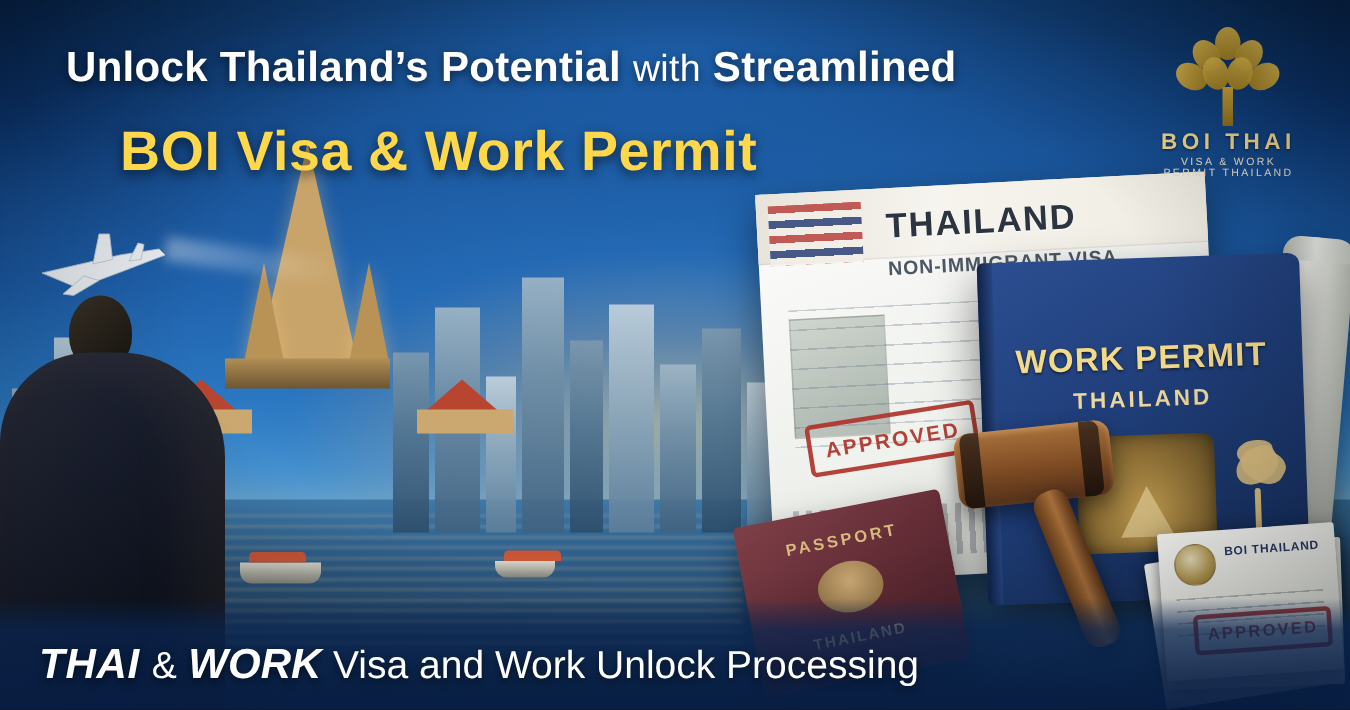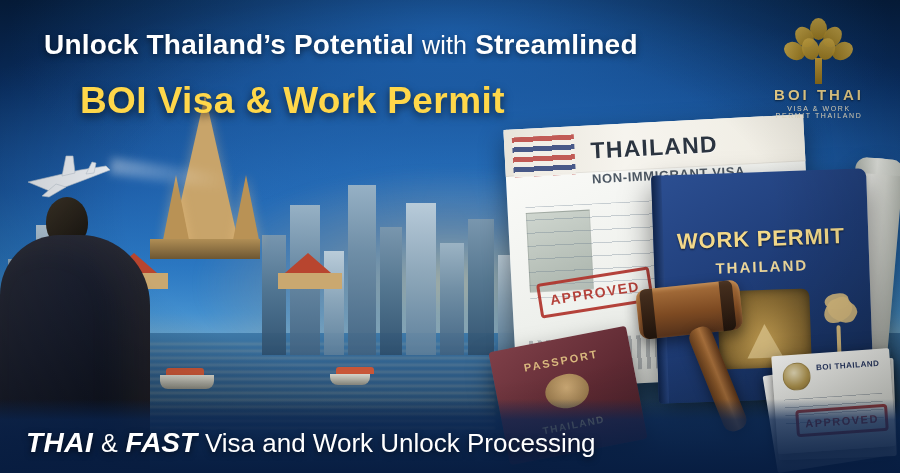--- a/index.html
+++ b/index.html
@@ -790,17 +790,17 @@
     <span>Unlock Thailand’s Potential</span>
     <span class="thin">with</span>
     <span>Streamlined</span>
   </div>
   <div class="headline2">BOI Visa &amp; Work Permit</div>
 
   <div class="bottom-band"></div>
   <div class="tagline">
     <span class="fast">THAI</span>
     <span class="amp">&amp;</span>
-    <span class="easy">FAST</span>
+    <span class="easy">WORK</span>
     <span class="rest">Visa and Work Unlock Processing</span>
   </div>
 
 </div>
 
 </body></html>

